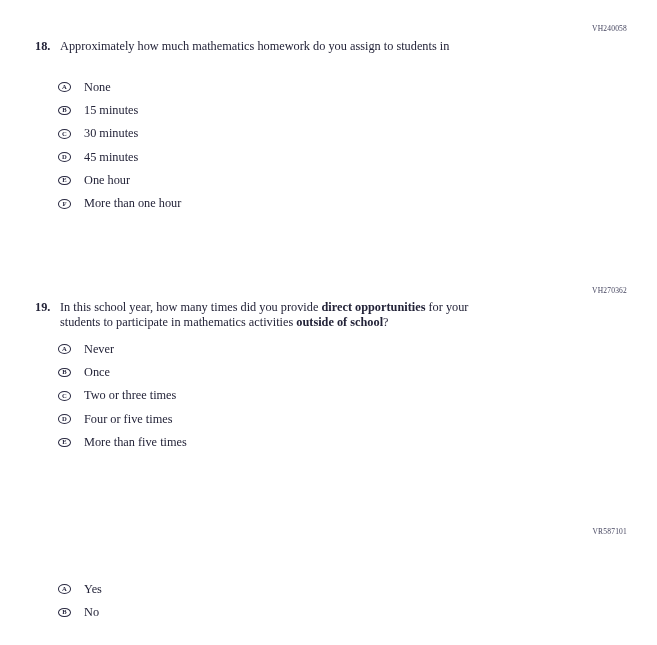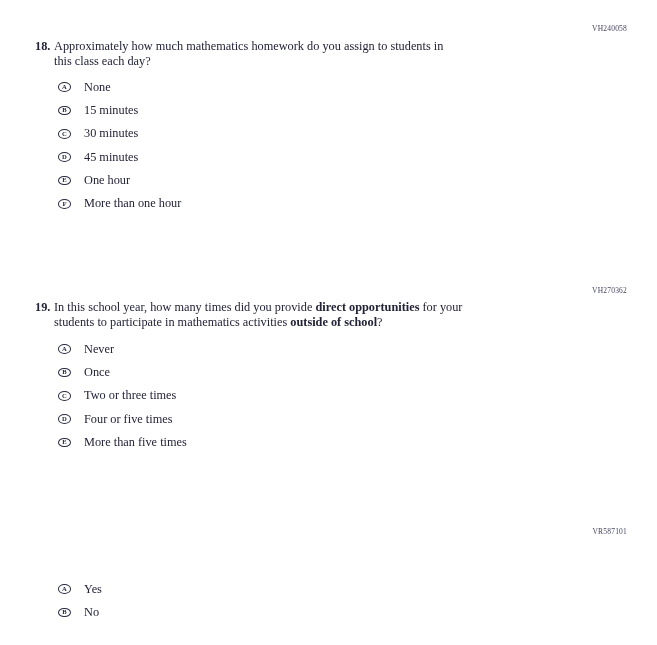--- a/index.html
+++ b/index.html
@@ -27,21 +27,21 @@
   }
   .q-num {
     position: absolute;
     left: 0;
     top: 0;
     font-weight: 700;
     text-align: right;
   }
   .q-text {
     display: block;
-    margin-left: 19px;
+    margin-left: 25px;
     width: 540px;
   }
   .q-line { display: block; }
   .seg-b { font-weight: 700; }
   .opts {
     position: absolute;
     left: 58px;
     display: flex;
     flex-direction: column;
   }
@@ -84,21 +84,20 @@
 </head>
 <body>
 
 <div class="page">
 
   <div class="code" id="code-0">VH240058</div>
   <div class="q" id="q-0">
     <span class="q-num">18.</span>
     <span class="q-text">
       <span class="q-line"><span>Approximately how much mathematics homework do you assign to students in</span></span>
-      <span class="q-line"><span>this class each day?</span></span>
     </span>
   </div>
   <div class="opts" id="opts-0">
     <div class="opt">
       <span class="bubble">A</span>
       <span class="opt-label">None</span>
     </div>
     <div class="opt">
       <span class="bubble">B</span>
       <span class="opt-label">15 minutes</span>

